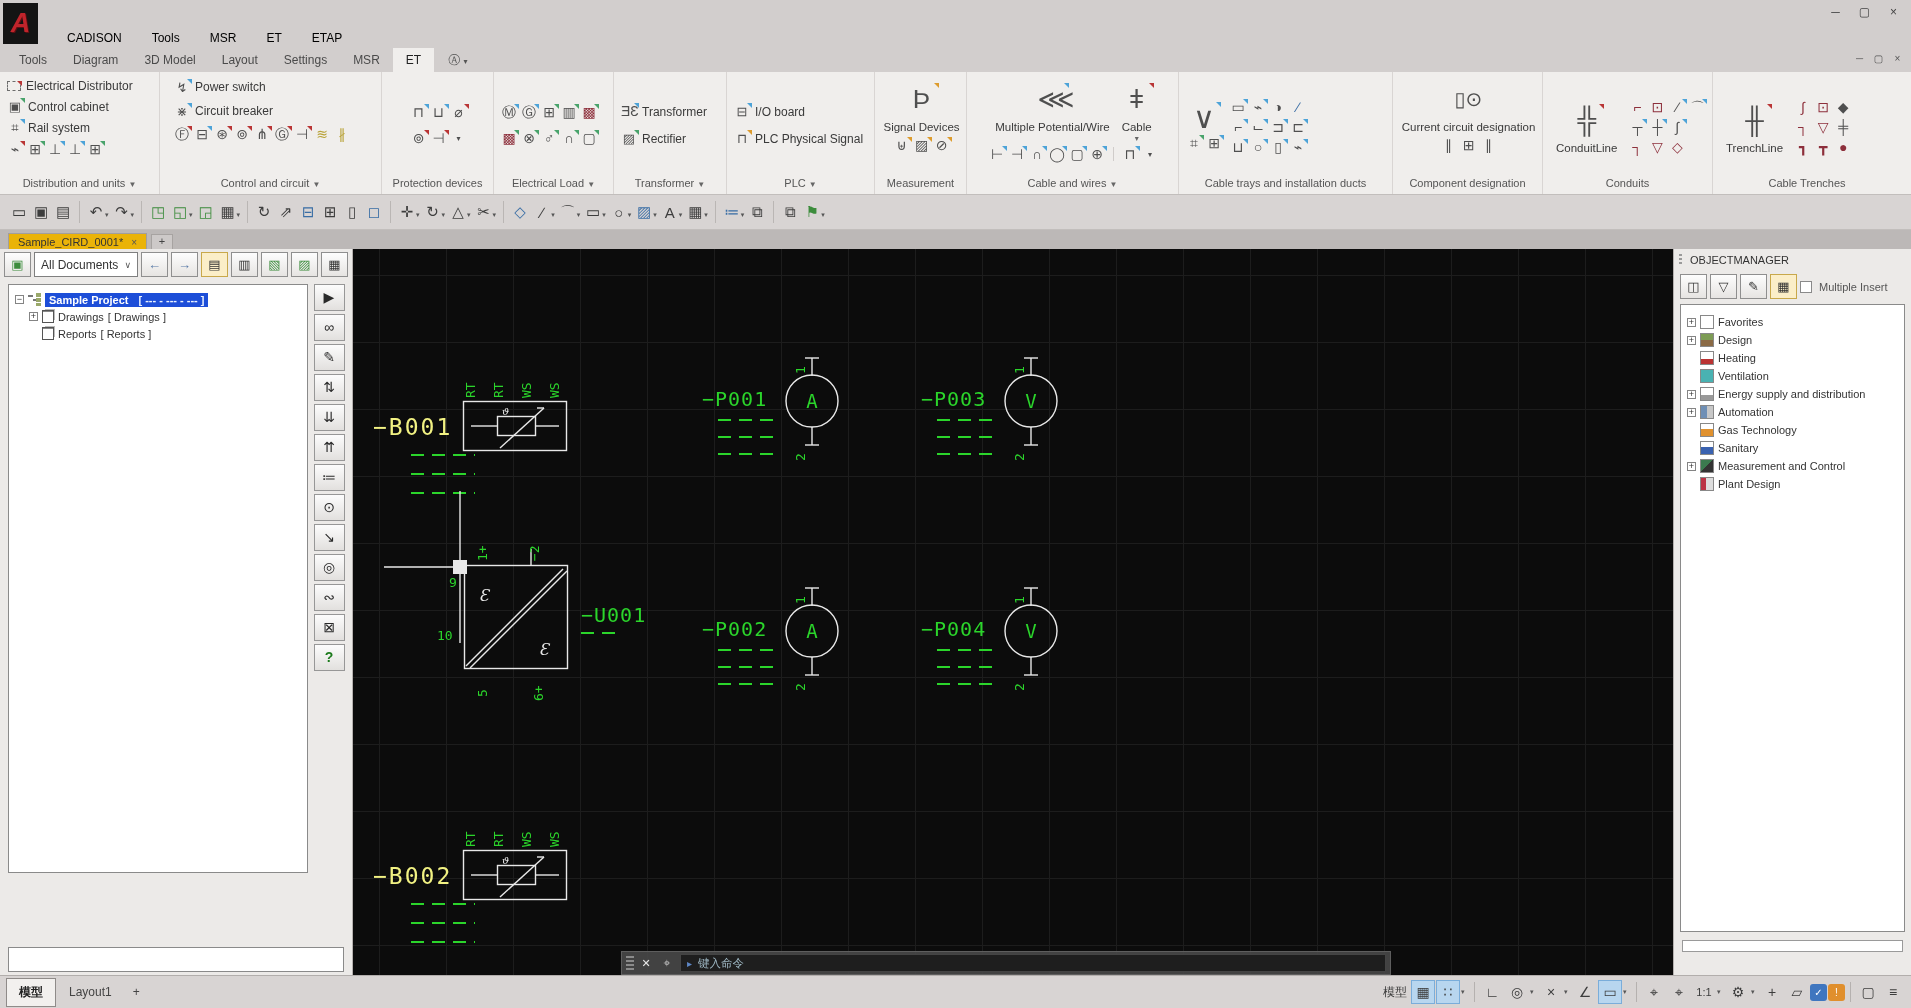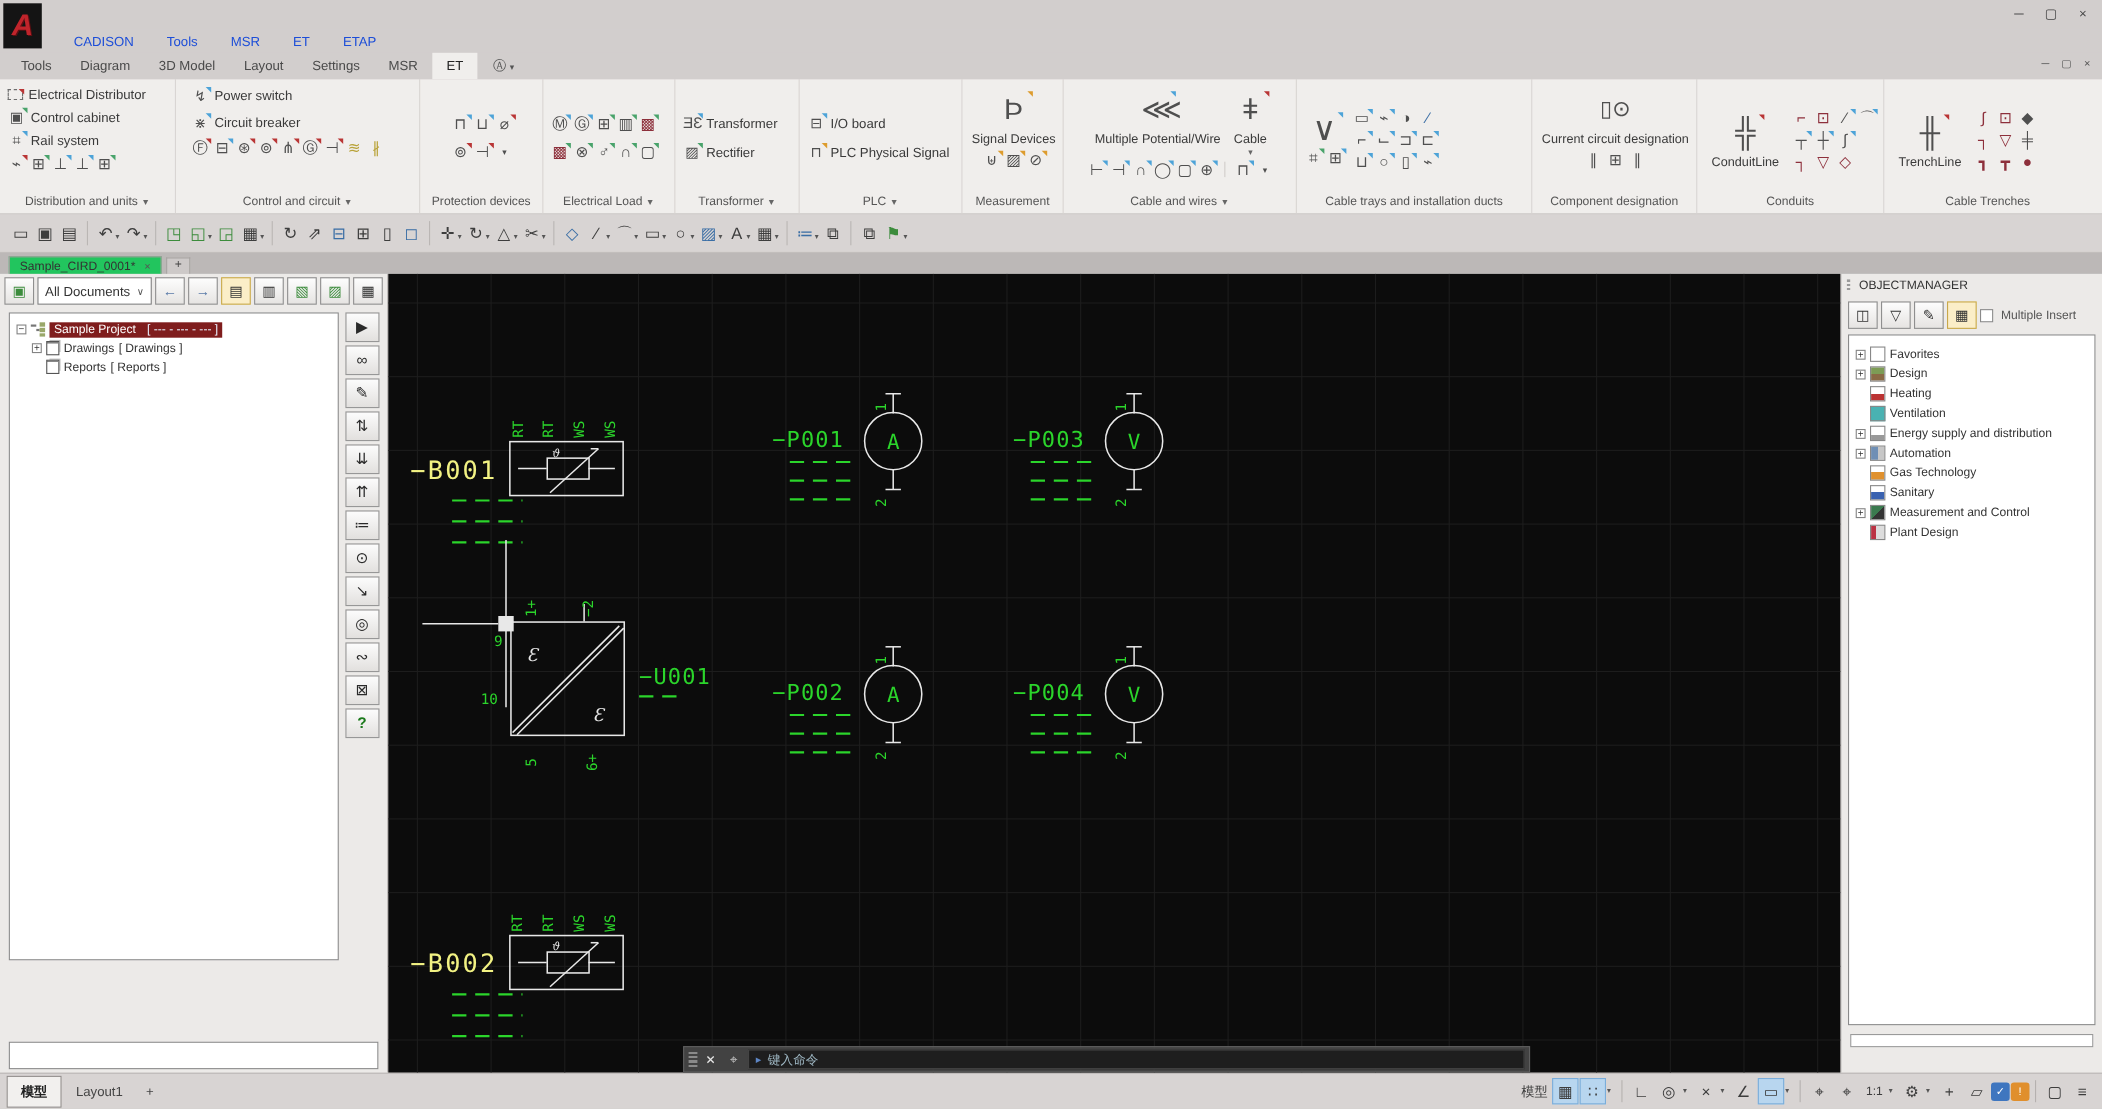--- a/index.html
+++ b/index.html
@@ -8,21 +8,21 @@
 
   
   .titlebar { height:27px; position:relative; background:#d2cecd; }
   .logo { position:absolute; left:3px; top:3px; width:35px; height:41px; background:#141414;
           z-index:9; display:flex; align-items:center; justify-content:center; }
   .logo-a { color:#c0242b; font-size:27px; font-weight:bold; font-style:italic; text-shadow:1px 1px 0 #5c0f12; }
   .title-text { position:absolute; left:0; right:0; top:5px; text-align:center; font-size:12px; color:#3a3a3a; }
   .win-controls { position:absolute; right:3px; top:2px; display:flex; }
   .win-btn { width:29px; height:21px; text-align:center; line-height:21px; font-size:12px; color:#444; }
   .appmenu { height:21px; display:flex; align-items:center; padding-left:52px; background:#d2cecd; }
-  .appmenu-item { padding:0 15px; font-size:12px; color:#1d4ed8; }
+  .appmenu-item { padding:0 15px; font-size:12px; color:#000000; }
 
   .ribbontabs { height:24px; background:#d2cecd; display:flex; align-items:stretch; padding-left:6px; position:relative; }
   .rtab { padding:5px 13px 0 13px; font-size:12px; color:#4a4a4a; }
   .rtab.active { background:#f0eeec; color:#222; }
   .rtab-extra { padding:4px 8px 0 14px; font-size:12px; color:#555; }
   .mini-controls { position:absolute; right:4px; top:3px; display:flex; }
   .mini-btn { width:19px; height:16px; font-size:10px; text-align:center; line-height:16px; color:#555; }
 
   
   .ribbon { height:123px; background:#f0eeec; border-bottom:1px solid #c2bebc; display:flex; }
@@ -55,21 +55,21 @@
 
   
   .qat { height:35px; background:#d8d4d3; border-bottom:1px solid #c2bebc; display:flex; align-items:center; padding-left:8px; }
   .qat-i { min-width:22px; padding:0 1px; text-align:center; font-size:15px; color:#3d3d3d; }
   .qat-car { font-size:7px; color:#555; margin:6px 2px 0 -2px; }
   .qat-sep { width:1px; height:22px; background:#bab6b4; margin:0 5px; }
   .gn { color:#3c8c3c; } .bl { color:#3a6ea5; }
 
   
   .doctabs { height:19px; background:#bcb8b7; display:flex; align-items:flex-end; padding-left:8px; }
-  .doctab { background:#22c55e; border:1px solid #a29e9c; border-bottom:none; padding:2px 9px 1px 9px;
+  .doctab { background:#eab308; border:1px solid #a29e9c; border-bottom:none; padding:2px 9px 1px 9px;
             font-size:11px; color:#333; display:flex; gap:8px; align-items:center; }
   .doctab .x { color:#555; font-size:10px; }
   .doctab-plus { width:22px; height:15px; margin-left:4px; background:#cdc9c8; border:1px solid #a7a3a1; border-bottom:none;
                  text-align:center; font-size:11px; line-height:13px; color:#444; }
 
   
   .main { height:726px; display:flex; }
 
   .left-panel { width:353px; background:#eceae8; display:flex; flex-direction:column; border-right:1px solid #b5b1af; }
   .panel-header { height:22px; font-size:11px; color:#333; line-height:22px; padding-left:16px; position:relative; }
@@ -94,21 +94,21 @@
   .exp { width:9px; height:9px; border:1px solid #848484; background:#fff; font-size:9px; line-height:7px;
          text-align:center; color:#333; flex:none; }
   .doc-ic { width:12px; height:13px; background:#fff; border:1px solid #555; flex:none;
             box-shadow:inset 0 2px 0 -1px #888, inset 0 5px 0 -4px #888, inset 0 8px 0 -7px #888, 2px -2px 0 -1px #bbb; }
   .org-ic { width:13px; height:13px; flex:none; background:
       linear-gradient(#777 0 0) 0 2px/5px 2px no-repeat,
       linear-gradient(#9aa86a 0 0) 8px 0/5px 4px no-repeat,
       linear-gradient(#9aa86a 0 0) 8px 5px/5px 4px no-repeat,
       linear-gradient(#9aa86a 0 0) 8px 10px/5px 4px no-repeat,
       linear-gradient(#777 0 0) 5px 6px/3px 2px no-repeat; }
-  .sel { background:#7f1d1d; color:#fff; padding:1px 4px; display:flex; gap:10px; }
+  .sel { background:#1d4ed8; color:#fff; padding:1px 4px; display:flex; gap:10px;font-weight:bold; }
   .meta { color:#333; } .sel .meta { color:#eaf2ff; }
 
   .canvas-wrap { width:1320px; position:relative; background:#0c0c0c;
     background-image: linear-gradient(#1d1d1d 1px, transparent 1px), linear-gradient(90deg, #1d1d1d 1px, transparent 1px);
     background-size:67px 67px; background-position:26px 26px; }
   svg.cad { position:absolute; inset:0; }
   .wlg { stroke:#e8e8e8; stroke-width:1.4; fill:none; }
   .gd { stroke:#2bd52b; stroke-width:2; stroke-dasharray:13 8; }
   .gt { fill:#2bd52b; font-family:"DejaVu Sans Mono", monospace; font-size:20px; letter-spacing:1px; }
   .yt { fill:#f2f283; font-family:"DejaVu Sans Mono", monospace; font-size:23px; letter-spacing:2px; }

